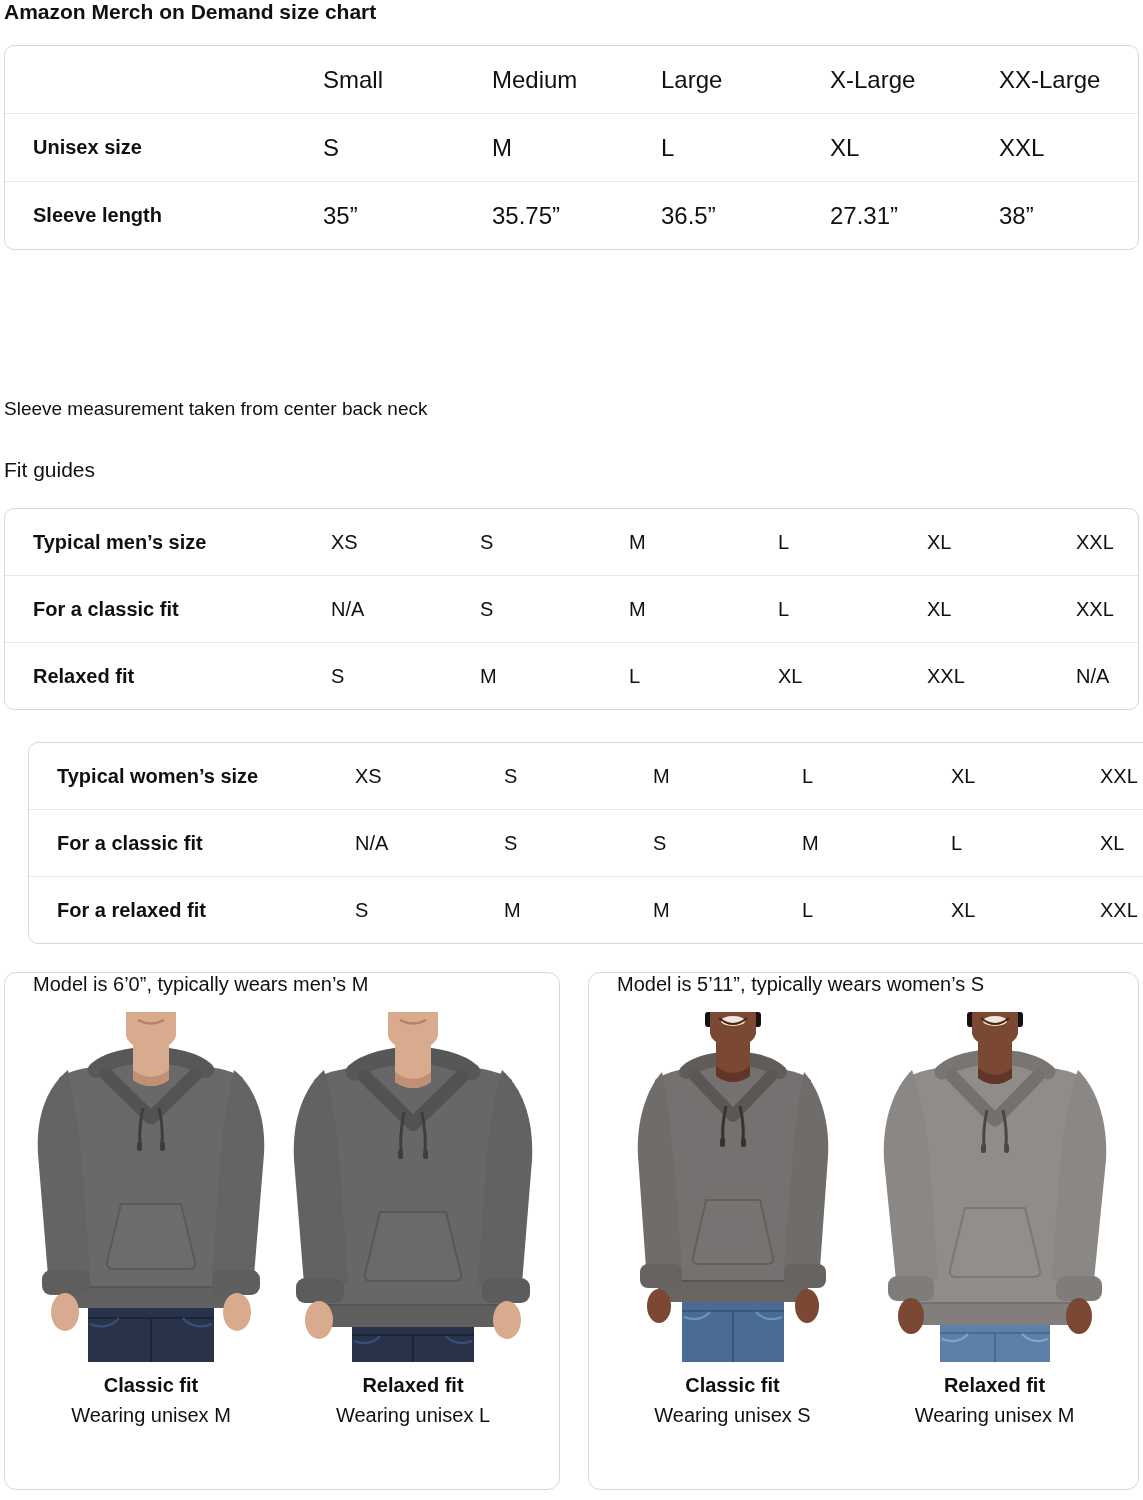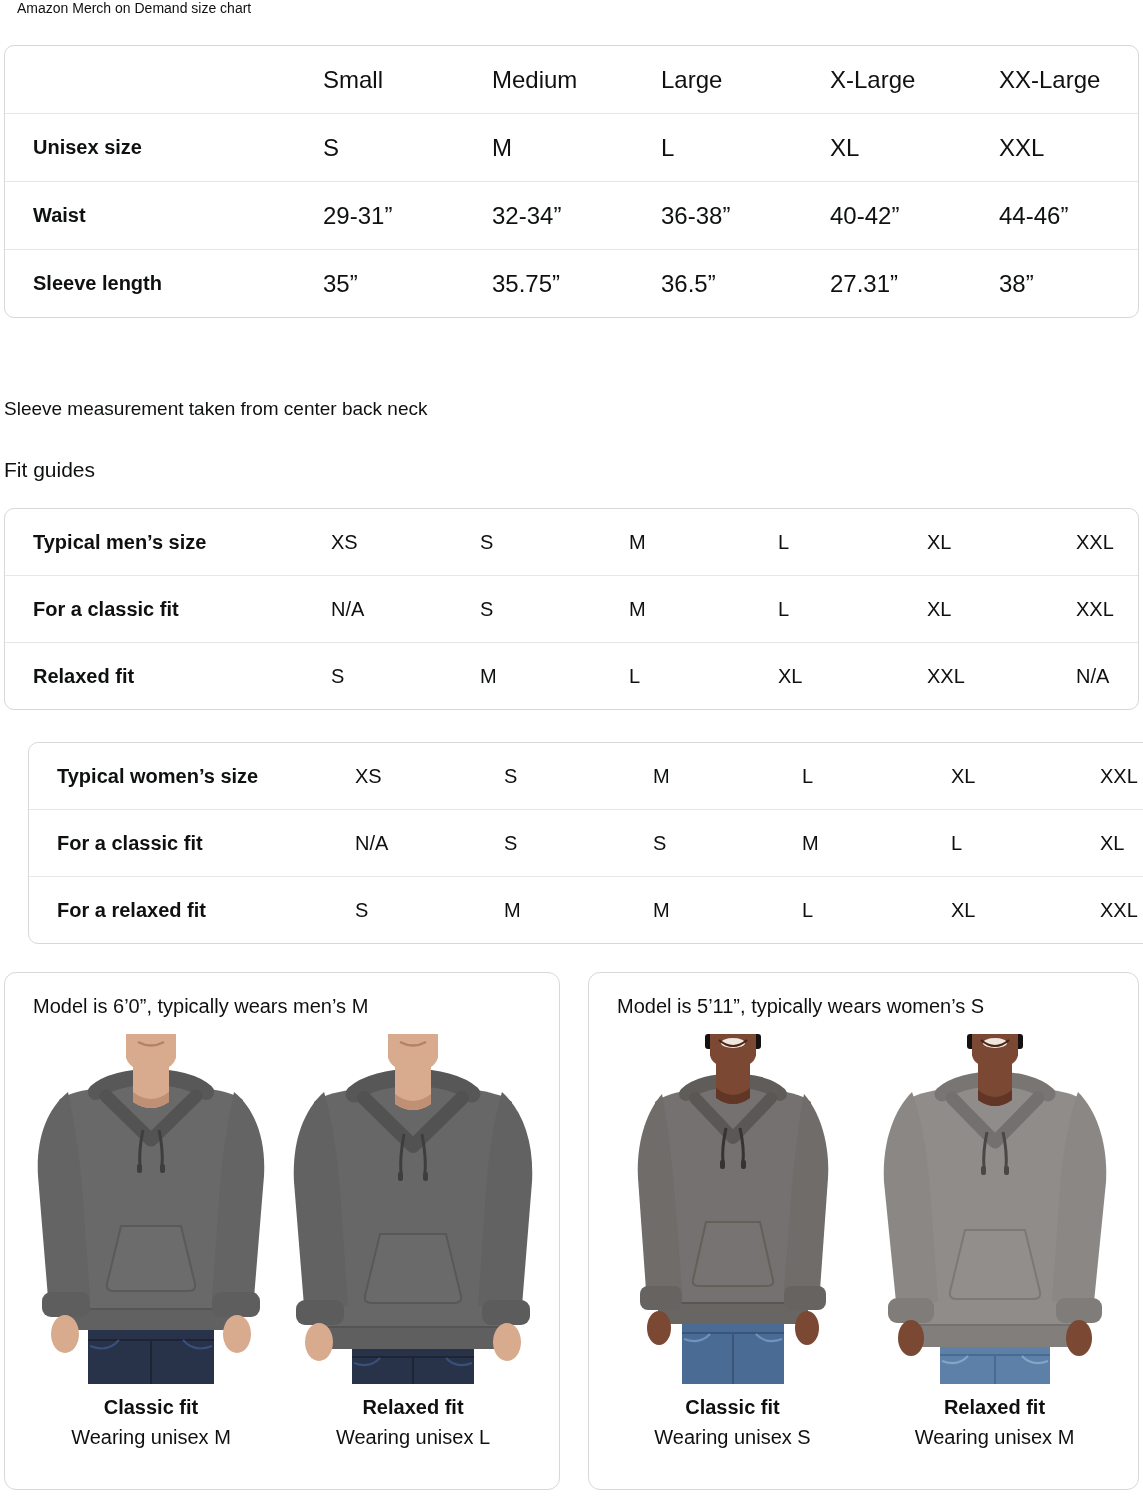--- a/index.html
+++ b/index.html
@@ -1,36 +1,36 @@
 <!DOCTYPE html>
 <html><head>
 <meta charset="utf-8">
 <style>
   html,body{margin:0;padding:0;}
   body{
     width:1143px;height:1500px;position:relative;background:#fff;
     font-family:"Liberation Sans",sans-serif;color:#0F1111;
     -webkit-font-smoothing:antialiased;
   }
-  .page-title{position:absolute;top:0;left:17px;font-size:14px;font-weight:400;margin:0;}
+  .page-title{position:absolute;top:0;left:4px;font-size:21px;font-weight:700;margin:0;}
   .tbl{position:absolute;left:4px;width:1135px;border:1px solid #D5D9D9;border-radius:10px;background:#fff;overflow:hidden;box-sizing:border-box;}
   .size-tbl{top:45px;}
   .mens-tbl{top:508px;}
   .womens-tbl{top:742px;margin-left:24px;}
   .trow{display:flex;align-items:center;border-top:1px solid #E7E7E7;}
   .trow:first-child{border-top:none;}
   .size-tbl .trow{height:67px;}
   .fit-tbl .trow{height:66px;gap:8px;}
   .c0{width:262px;padding-left:28px;font-weight:700;font-size:20px;flex-shrink:0;white-space:nowrap;}
   .header-row .c0{font-weight:400;}
   .size-tbl .cv{width:141px;padding-left:28px;font-size:24px;flex-shrink:0;white-space:nowrap;}
   .fit-tbl .cv{width:113px;padding-left:28px;font-size:20px;flex-shrink:0;white-space:nowrap;}
   .note{position:absolute;top:398px;left:4px;font-size:19px;margin:0;}
   .fit-heading{position:absolute;top:458px;left:4px;font-size:21px;font-weight:400;margin:0;}
-  .card{position:absolute;top:972px;height:518px;border:1px solid #D5D9D9;border-radius:12px;background:#fff;box-sizing:border-box;padding-top:22px;}
+  .card{position:absolute;top:972px;height:518px;border:1px solid #D5D9D9;border-radius:12px;background:#fff;box-sizing:border-box;}
   .card-left{left:4px;width:556px;}
   .card-right{left:588px;width:551px;}
   .card-heading{margin:0 0 0 28px;font-size:20px;}
   .figures{display:flex;justify-content:center;gap:12px;margin-top:16px;}
   .figure{width:250px;text-align:center;}
   .figure svg{display:block;width:250px;height:350px;}
   .fit-label{font-size:20px;font-weight:700;margin-top:12px;}
   .wearing{font-size:20px;margin-top:7px;}
 </style>
 </head>
@@ -49,28 +49,20 @@
   </div>
   <div class="trow">
     <div class="c0">Unisex size</div>
     <div class="cv">S</div>
     <div class="cv">M</div>
     <div class="cv">L</div>
     <div class="cv">XL</div>
     <div class="cv">XXL</div>
   </div>
   <div class="trow">
-    <div class="c0">Waist</div>
-    <div class="cv">29-31”</div>
-    <div class="cv">32-34”</div>
-    <div class="cv">36-38”</div>
-    <div class="cv">40-42”</div>
-    <div class="cv">44-46”</div>
-  </div>
-  <div class="trow">
     <div class="c0">Sleeve length</div>
     <div class="cv">35”</div>
     <div class="cv">35.75”</div>
     <div class="cv">36.5”</div>
     <div class="cv">27.31”</div>
     <div class="cv">38”</div>
   </div>
 </div>
 
 <p class="note">Sleeve measurement taken from center back neck</p>

